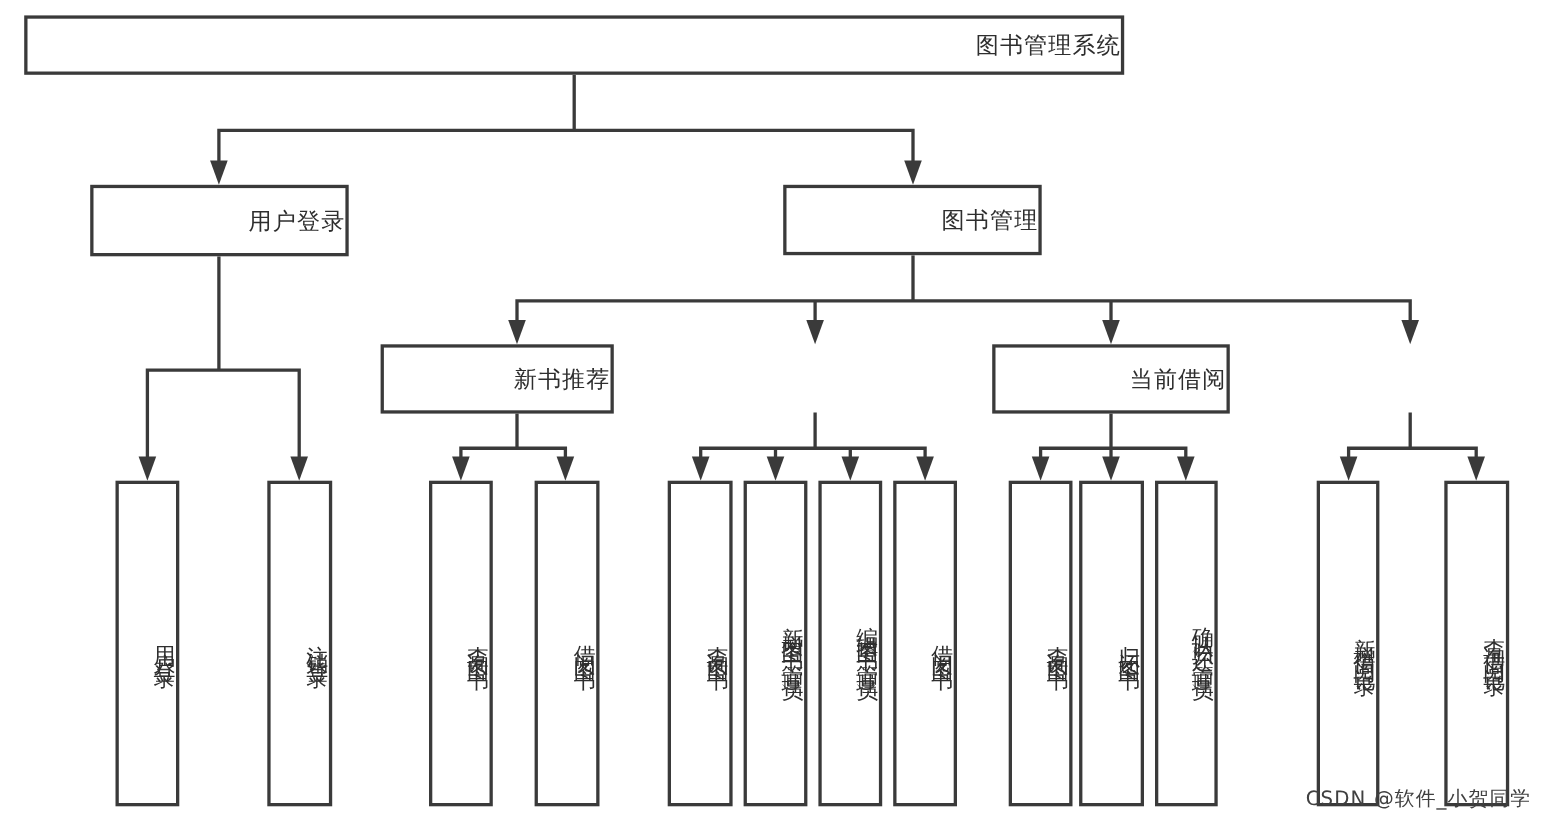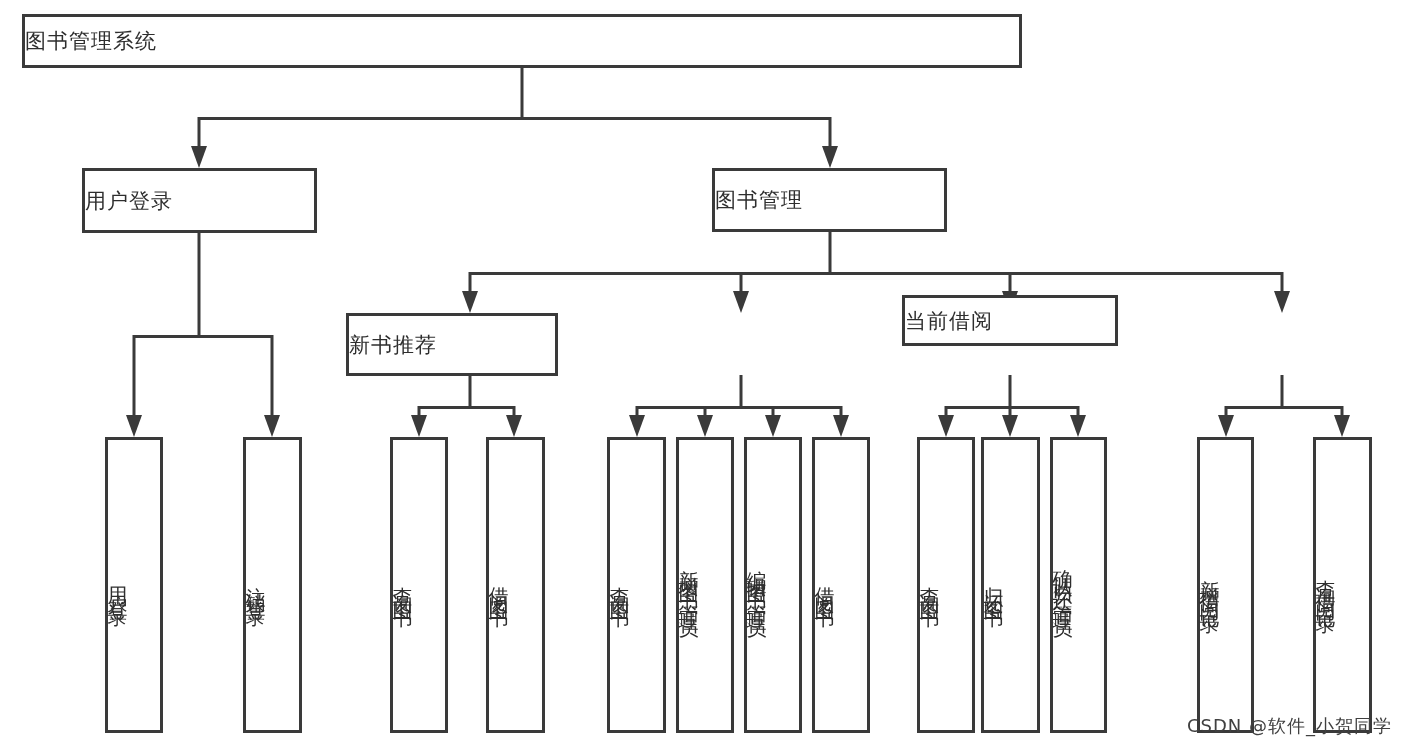--- a/index.html
+++ b/index.html
@@ -11,21 +11,21 @@
     font-family: "DejaVu Sans", "Liberation Sans", sans-serif;
     overflow: hidden;
   }
   .wires { position: absolute; left: 0; top: 0; width: 1405px; height: 747px; }
   .node {
     position: absolute;
     border: 3px solid #3a3a3a;
     background: #ffffff;
     display: flex;
     align-items: center;
-    justify-content: flex-start;
+    justify-content: flex-end;
     color: #2e2e2e;
     box-sizing: border-box;
   }
   .h-node { font-size: 21px; letter-spacing: 1px; }
   .v-node span {
     writing-mode: vertical-lr;
     text-orientation: mixed;
     font-size: 20px;
     letter-spacing: 7px;
     line-height: 1;
@@ -92,21 +92,21 @@
   <div class="node h-node" style="left:82px; top:168px; width:235px; height:65px;">
     <span>用户登录</span>
   </div>
   <div class="node h-node" style="left:712px; top:168px; width:235px; height:64px;">
     <span>图书管理</span>
   </div>
 
   <div class="node h-node" style="left:346px; top:313px; width:212px; height:63px;">
     <span>新书推荐</span>
   </div>
-  <div class="node h-node" style="left:902px; top:295px; width:216px; height:51px;">
+  <div class="node h-node" style="left:902px; top:313px; width:216px; height:63px;">
     <span>当前借阅</span>
   </div>
 
   <div class="node v-node" style="left:105px; top:437px; width:58px; height:296px;">
     <span>用户登录</span>
   </div>
   <div class="node v-node" style="left:243px; top:437px; width:59px; height:296px;">
     <span>注销登录</span>
   </div>
 

